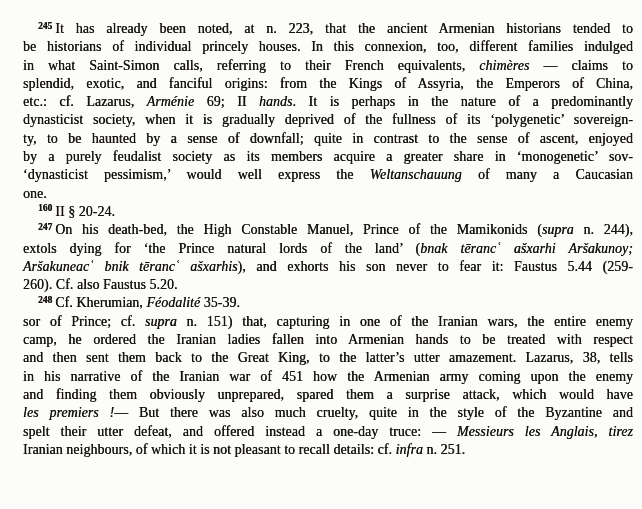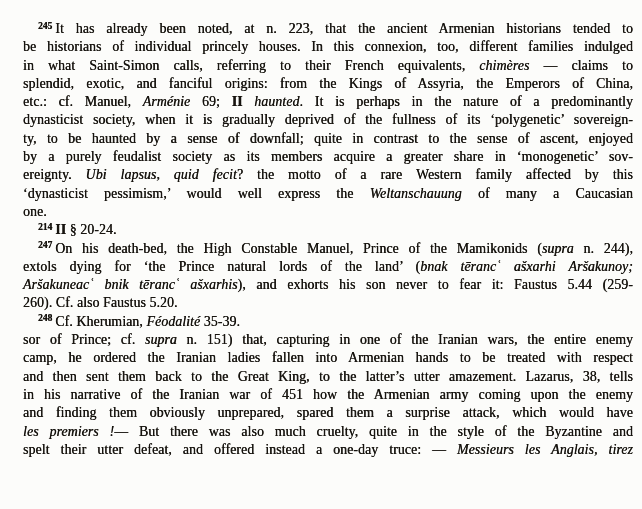--- a/index.html
+++ b/index.html
@@ -34,63 +34,63 @@
   }
   .line {
     display: block;
     text-align: justify;
     text-align-last: justify;
     white-space: normal;
   }
   .line.first { text-indent: 15px; }
   .line.last  { text-align-last: left; }
   .it { font-style: italic; margin-top: 24px; }
-  .bd { font-weight: bold; }
+  .bd { font-weight: normal; }
   sup.fn-num {
     font-weight: bold;
     font-size: 9.5px;
     line-height: 0;
     vertical-align: 4.5px;
     letter-spacing: 0;
     padding-right: 3px;
   }
 </style>
 </head>
 <body>
 
 <div class="page">
   <div class="notes">
       <p class="note">
         <span class="line first"><sup class="fn-num">245</sup><span>It has already been noted, at n. 223, that the ancient Armenian historians tended to</span></span>
         <span class="line"><span>be historians of individual princely houses. In this connexion, too, different families indulged</span></span>
         <span class="line"><span>in what Saint-Simon calls, referring to their French equivalents, </span><span class="it">chimères</span><span> — claims to</span></span>
         <span class="line"><span>splendid, exotic, and fanciful origins: from the Kings of Assyria, the Emperors of China,</span></span>
-        <span class="line"><span>etc.: cf. Manuel, </span><span class="it">Arménie</span><span> 69; </span><span class="bd">II</span><span> </span><span class="it">haunted</span><span>. It is perhaps in the nature of a predominantly</span></span>
+        <span class="line"><span>etc.: cf. Lazarus, </span><span class="it">Arménie</span><span> 69; </span><span class="bd">II</span><span> </span><span class="it">hands</span><span>. It is perhaps in the nature of a predominantly</span></span>
         <span class="line"><span>dynasticist society, when it is gradually deprived of the fullness of its ‘polygenetic’ sovereign-</span></span>
         <span class="line"><span>ty, to be haunted by a sense of downfall; quite in contrast to the sense of ascent, enjoyed</span></span>
         <span class="line"><span>by a purely feudalist society as its members acquire a greater share in ‘monogenetic’ sov-</span></span>
-        <span class="line"><span>ereignty. </span><span class="it">Ubi lapsus, quid fecit</span><span>? the motto of a rare Western family affected by this</span></span>
         <span class="line"><span>‘dynasticist pessimism,’ would well express the </span><span class="it">Weltanschauung</span><span> of many a Caucasian</span></span>
         <span class="line last"><span>one.</span></span>
       </p>
       <p class="note">
-        <span class="line first last"><sup class="fn-num">214</sup><span class="bd">II</span><span> § 20-24.</span></span>
+        <span class="line first last"><sup class="fn-num">160</sup><span class="bd">II</span><span> § 20-24.</span></span>
       </p>
       <p class="note">
         <span class="line first"><sup class="fn-num">247</sup><span>On his death-bed, the High Constable Manuel, Prince of the Mamikonids (</span><span class="it">supra</span><span> n. 244),</span></span>
         <span class="line"><span>extols dying for ‘the Prince natural lords of the land’ (</span><span class="it">bnak tērancʿ ašxarhi Aršakunoy;</span></span>
         <span class="line"><span class="it">Aršakuneacʿ bnik tērancʿ ašxarhis</span><span>), and exhorts his son never to fear it: Faustus 5.44 (259-</span></span>
         <span class="line last"><span>260). Cf. also Faustus 5.20.</span></span>
       </p>
       <p class="note">
         <span class="line first last"><sup class="fn-num">248</sup><span>Cf. Kherumian, </span><span class="it">Féodalité</span><span> 35-39.</span></span>
       </p>
       <p class="note">
         <span class="line"><span>sor of Prince; cf. </span><span class="it">supra</span><span> n. 151) that, capturing in one of the Iranian wars, the entire enemy</span></span>
         <span class="line"><span>camp, he ordered the Iranian ladies fallen into Armenian hands to be treated with respect</span></span>
         <span class="line"><span>and then sent them back to the Great King, to the latter’s utter amazement. Lazarus, 38, tells</span></span>
         <span class="line"><span>in his narrative of the Iranian war of 451 how the Armenian army coming upon the enemy</span></span>
         <span class="line"><span>and finding them obviously unprepared, spared them a surprise attack, which would have</span></span>
         <span class="line"><span class="it">les premiers !</span><span>— But there was also much cruelty, quite in the style of the Byzantine and</span></span>
         <span class="line"><span>spelt their utter defeat, and offered instead a one-day truce: — </span><span class="it">Messieurs les Anglais, tirez</span></span>
+        <span class="line last"><span>Iranian neighbours, of which it is not pleasant to recall details: cf. </span><span class="it">infra</span><span> n. 251.</span></span>
       </p>
     </div>
 </div>
 
 </body></html>

